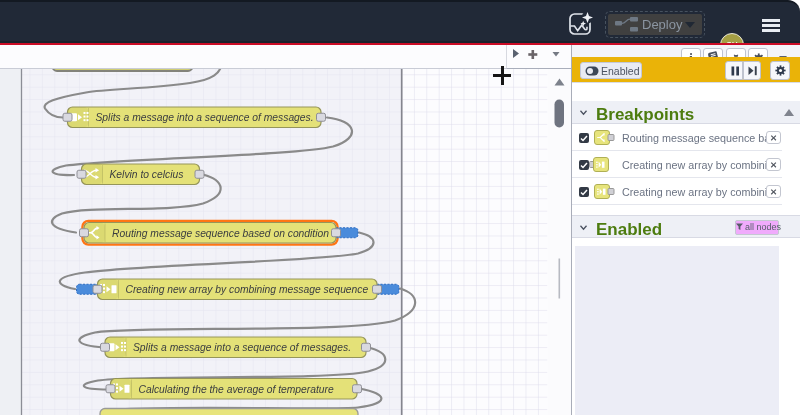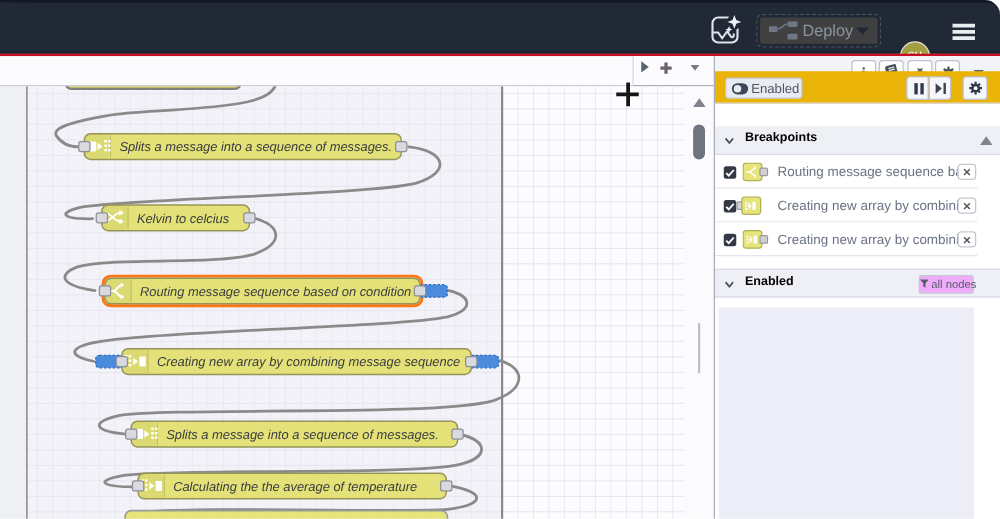--- a/index.html
+++ b/index.html
@@ -23,21 +23,21 @@
 #sidebar { position:absolute; left:571px; top:44.5px; width:229px; height:370.5px; background:#fff; border-left:1.5px solid #a9adb9; }
 #sbtabs { position:absolute; left:0; top:0; width:227.5px; height:25.5px; background:#f3f4f8; border-bottom:1px solid #c9ccd6; }
 #sbtab { position:absolute; left:5px; top:1.5px; width:94px; height:24.5px; background:#fff; border:1px solid #c9ccd6; border-bottom:none; border-radius:3px 3px 0 0; z-index:2; }
 #sbtabtext { position:absolute; left:25px; top:4px; font-size:13px; color:#243044; }
 .sbbtn { position:absolute; top:3.5px; width:20px; height:20px; background:#fff; border:1px solid #bfc3cf; border-radius:3px; }
 #sbtoolbar { position:absolute; left:0; top:12px; width:227.5px; height:26px; background:#eab308; border-bottom:1px solid #d9dce5; }
 #enbtn { position:absolute; left:7.5px; top:5px; width:62px; height:17.5px; background:#e9ebf3; border:1px solid #c3c8d9; border-radius:3px; font-size:10.5px; color:#4c5362; }
 #entext { position:absolute; left:20.5px; top:2px; }
 .tbtn { position:absolute; top:4px; width:18px; height:19px; background:#f6f7fb; border:1px solid #bfc3cf; }
 #bpheader { position:absolute; left:0; top:56px; width:227.5px; height:23px; background:#eef0f6; border-bottom:1px solid #d8dae4; }
-.sechead { font-size:10px; font-weight:bold; color:#000000; position:absolute; left:24px; top:4px; }
+.sechead { font-size:17px; font-weight:bold; color:#4d7c0f; position:absolute; left:24px; top:4px; }
 .chev { position:absolute; left:8px; top:8px; width:7px; height:7px; }
 #bplist { position:absolute; left:0; top:79.5px; width:210px; height:92px; background:#fff; }
 .bprow { position:absolute; left:0; width:210px; height:27px; border-bottom:1px solid #e4e6ed; background:#fff; }
 .bpcheck { position:absolute; left:7px; top:9px; width:10px; height:10px; background:#333a45; border-radius:2px; }
 .bpcheck svg { position:absolute; left:1px; top:1.5px; }
 .bptext { position:absolute; left:50px; top:8px; font-size:10.75px; color:#6b7383; white-space:nowrap; overflow:hidden; width:145px; }
 .bpx { position:absolute; left:194px; top:6.5px; width:15px; height:13.5px; background:#fff; border:1px solid #c3c6d0; border-radius:3px; color:#51565f; font-size:8.5px; font-weight:bold; text-align:center; line-height:12px; }
 #msghdr { position:absolute; left:0; top:170.5px; width:227.5px; height:23px; background:#eef0f6; border-top:1px solid #d8dae4; border-bottom:1px solid #d8dae4; }
 #allnodes { position:absolute; left:163px; top:3.5px; width:44px; height:15px; background:#f0abfc; border:1px solid #c5c8d3; border-radius:2px; font-size:9px; color:#555c68; text-align:center; line-height:13px; white-space:nowrap; }
 #msgarea { position:absolute; left:3px; top:201.5px; width:204px; height:169px; background:#ecedf6; }

